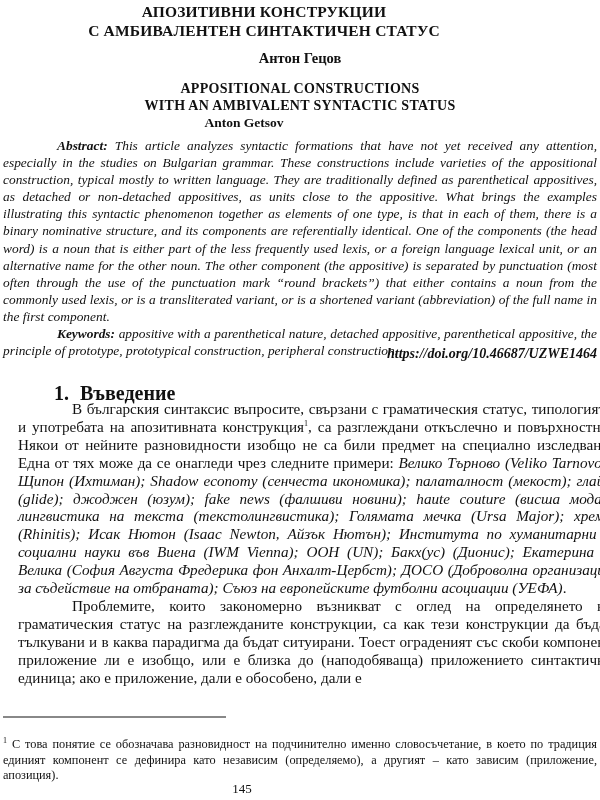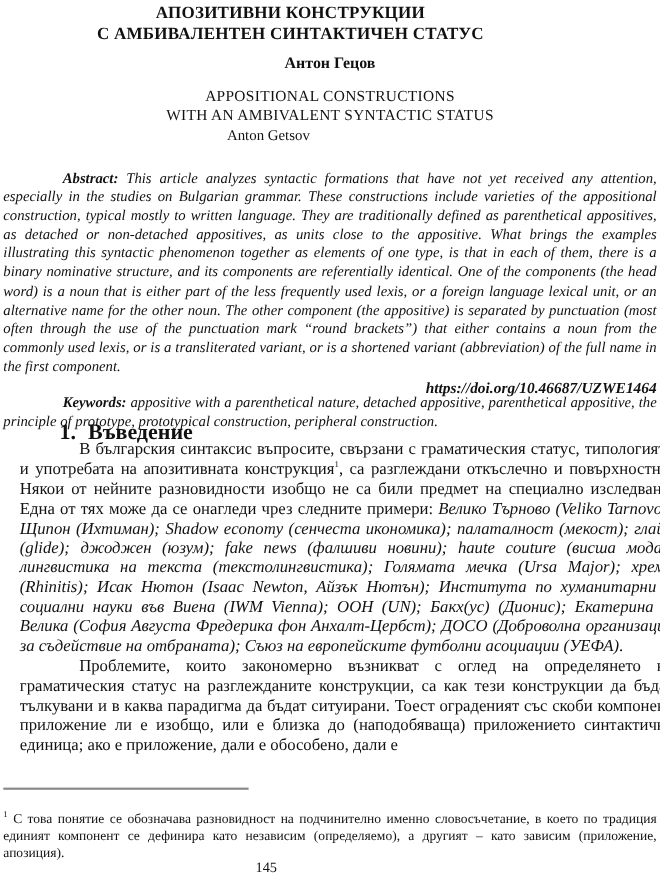--- a/index.html
+++ b/index.html
@@ -1,31 +1,31 @@
 <!DOCTYPE html>
 <html><head>
 <meta charset="utf-8">
 <style>
   html, body { margin: 0; padding: 0; background: #ffffff; }
   body { width: 600px; height: 800px; overflow: hidden; position: relative;
          font-family: "Liberation Serif", "DejaVu Serif", serif; color: #111; }
   .page { position: absolute; left: 0; top: 0; width: 600px; height: 800px; }
-  .center { text-align: center; }
+  .center { text-align: center; font-weight: bold; }
   .title { position: absolute; left: 0; width: 528px; top: 2px; font-weight: bold;
            font-size: 15.5px; line-height: 19px; letter-spacing: 0.2px; }
   .author-bg { position: absolute; left: 0; width: 600px; top: 50px;
                font-weight: bold; font-size: 14.5px; text-align: center; }
   .title-en { position: absolute; left: 0; width: 600px; top: 80px;
               font-size: 14px; line-height: 17px; letter-spacing: 0.3px; }
   .author-en { position: absolute; left: 0; width: 488px; top: 115px; font-size: 13.5px; }
   .abstract { position: absolute; left: 3px; width: 594px; top: 137px;
               font-style: italic; font-size: 13.4px; line-height: 17.1px;
               text-align: justify; text-align-last: left; }
   .abstract .lbl { font-weight: bold; }
-  .indent { text-indent: 54px; margin-top: 16px; }
+  .indent { text-indent: 54px; }
   .doi { position: absolute; right: 3px; top: 346px; font-style: italic;
          font-weight: bold; font-size: 14px; }
   .section-heading { position: absolute; left: 54px; top: 382px; font-weight: bold;
                      font-size: 20px; }
   .section-heading .num { display: inline-block; width: 26px; }
   .body { position: absolute; left: 0; width: 594px; top: 400px;
           font-size: 15.2px; line-height: 17.9px; text-align: justify; margin-left: 18px; }
   .body p { margin: 0; }
   .body .ex { font-style: italic; }
   sup { font-size: 8px; line-height: 0; }

